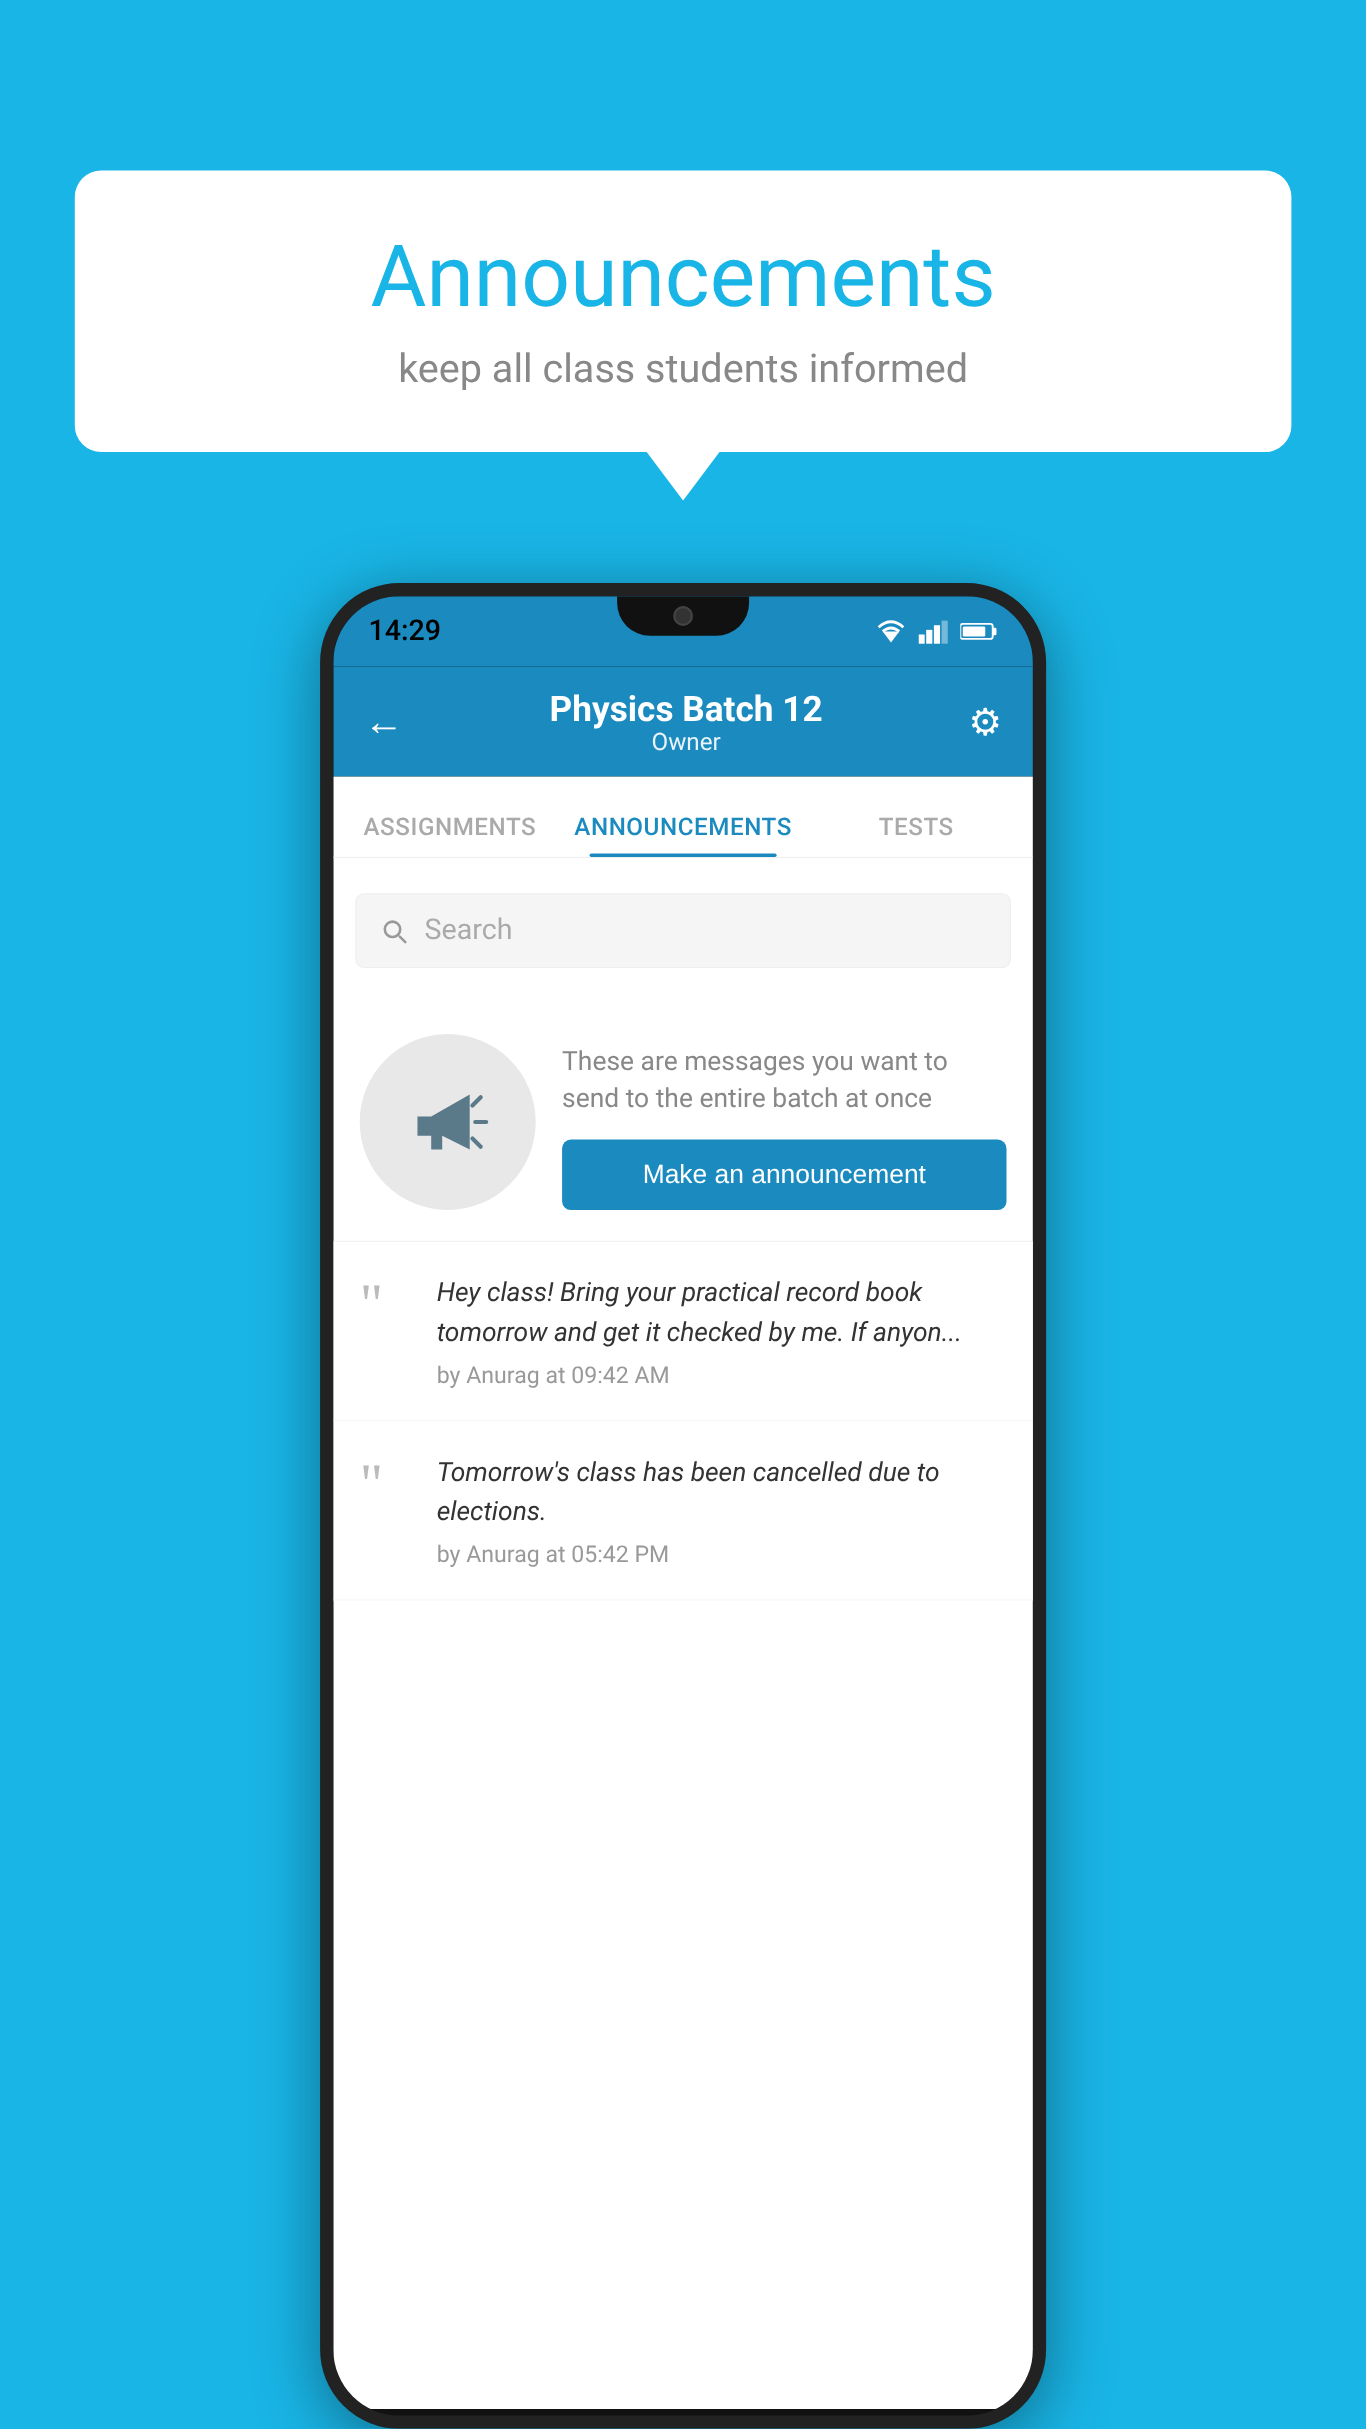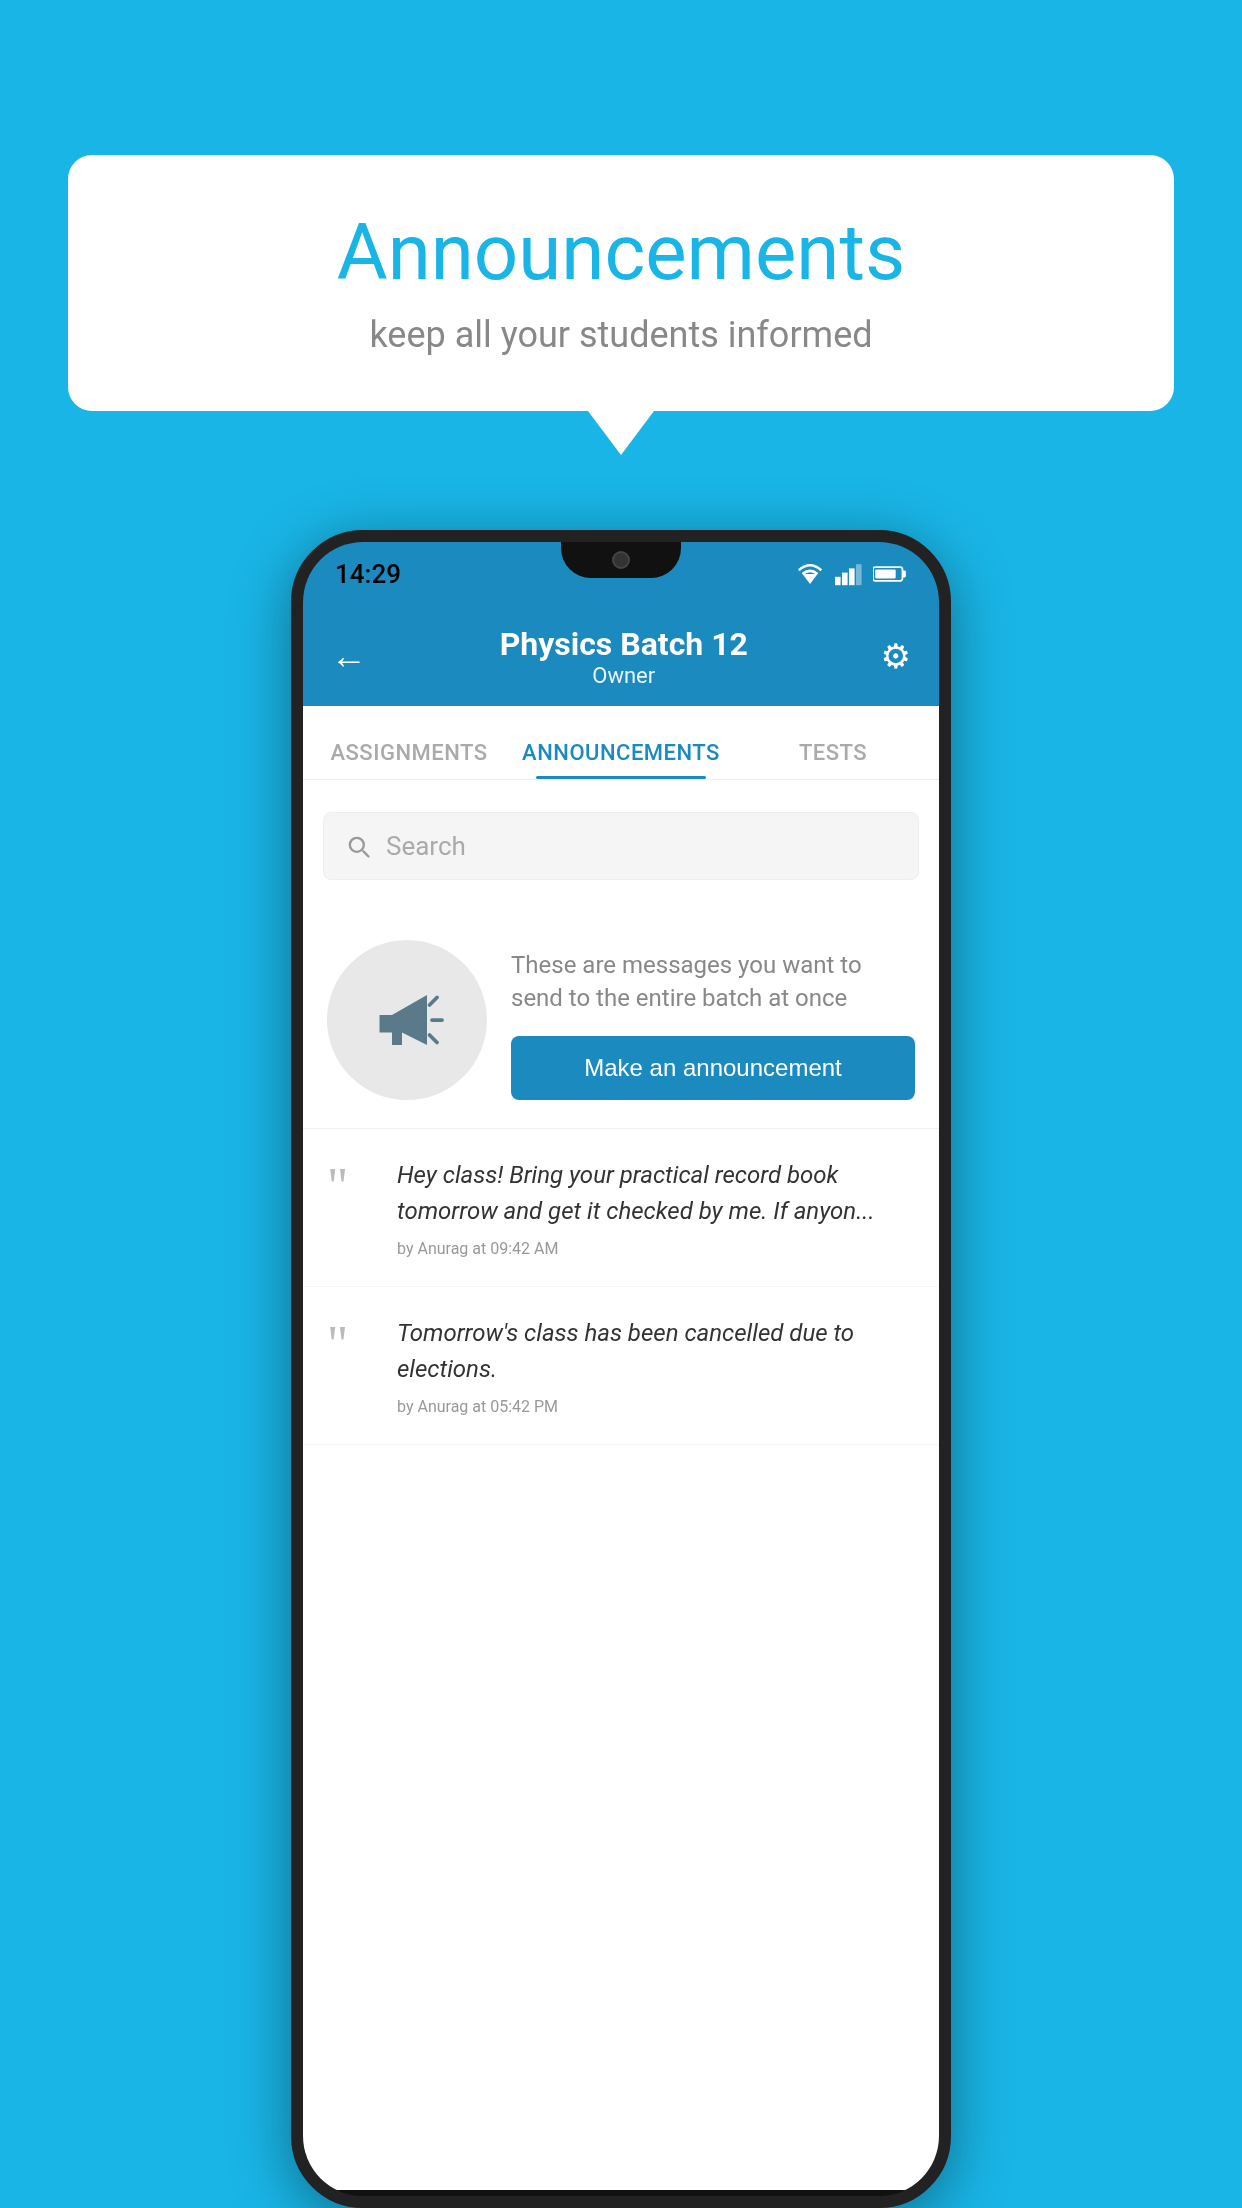--- a/index.html
+++ b/index.html
@@ -324,33 +324,33 @@
     .announcement-text {
       font-size: 24px;
       color: #333;
       font-style: italic;
       line-height: 1.5;
       margin-bottom: 10px;
     }
 
     .announcement-meta {
       color: #999;
-      font-size: 16px;
+      font-size: 21px;
     }
 
   </style>
 </head>
 <body>
 
 <div style="position:absolute;top:0;left:0;width:1242px;height:2208px;background:#19b5e6;"></div>
 
 <div class="speech-bubble-container">
   <div class="speech-bubble">
     <div class="speech-bubble-title">Announcements</div>
-    <div class="speech-bubble-subtitle">keep all your students informed</div>
+    <div class="speech-bubble-subtitle">keep all class students informed</div>
   </div>
 </div>
 
 <div class="phone-wrapper">
   <div class="phone">
 
     <div class="status-bar">
       <div class="notch">
         <div class="notch-camera"></div>
       </div>

